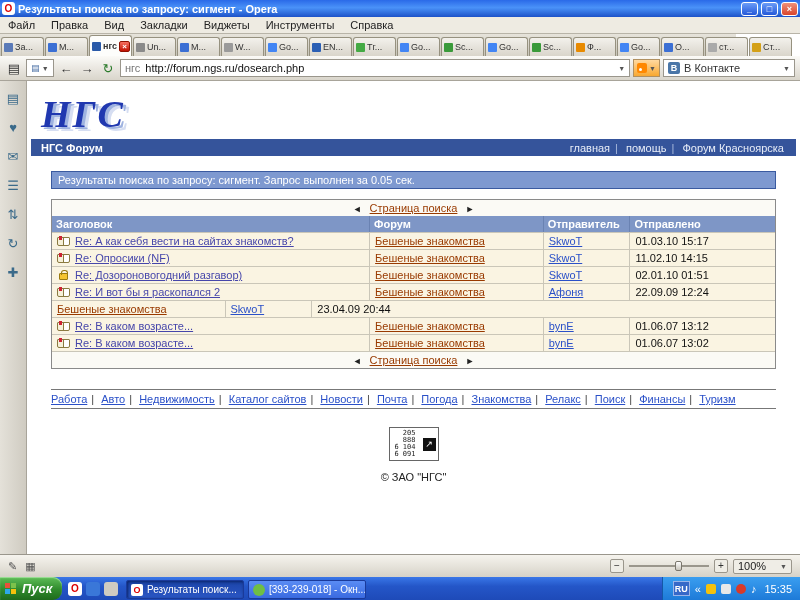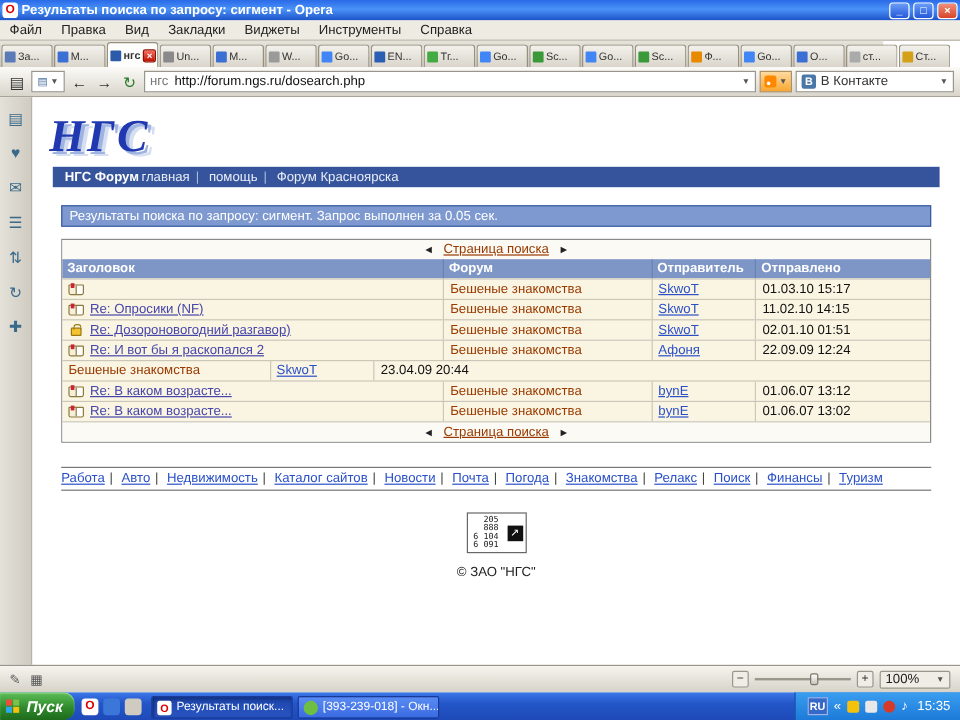--- a/index.html
+++ b/index.html
@@ -60,43 +60,43 @@
   .panelstrip{position:absolute;left:0;top:81px;width:27px;height:473px;background:linear-gradient(90deg,#e4e1d9,#cfcbc1);
     border-right:1px solid #a8a49a;display:flex;flex-direction:column;align-items:center;gap:11px;padding-top:8px;
     color:#3a6a8a;font-size:13px}
   .panelicon{width:18px;height:18px;display:flex;align-items:center;justify-content:center}
 
   
   .page{position:absolute;left:27px;top:81px;width:773px;height:473px;background:#fff;overflow:hidden}
   .ngs-logo{display:inline-block;margin:12px 0 0 14px;font-family:"Liberation Serif",serif;font-weight:bold;
     font-style:italic;font-size:38px;line-height:42px;color:#2038b0;letter-spacing:2px;
     text-shadow:3px 2px 0 #9fb3e0,6px 4px 0 #d6def2}
-  .forum-bar{margin:4px 17px 0;height:17px;background:#35549b;color:#fff;display:flex;align-items:center;
-    justify-content:flex-start;padding:0 10px}
+  .forum-bar{margin:4px 4px 0;height:17px;background:#35549b;color:#fff;display:flex;align-items:center;
+    justify-content:space-between;padding:0 10px}
   .fb-title{font-weight:bold}
   .fb-links a{color:#e8edf8;text-decoration:none;margin:0 2px}
   .fb-sep{color:#aabbdd;margin:0 3px}
   .nav-row{text-align:center;margin-top:10px}
   .navitem{display:inline}
   .navitem:not(:last-child)::after{content:"|";display:inline-block;margin:0 6px;color:#444}
   .brown-link{color:#993a00;text-decoration:underline}
   .blue-link{color:#2a50c8;text-decoration:underline}
   .banner{margin:15px 24px 0;background:#7e99d0;border:1px solid #3a5aa0;color:#fff;padding:2px 6px}
 
   .tablewrap{margin:10px 24px 0;border:1px solid #8a8a8a}
   .pagerow{background:#fbfaf5;text-align:center;padding:2px 0}
   .page-arrow{color:#222;font-size:9px;margin:0 8px}
   .thead{display:flex;background:#7e96c6;color:#fff;font-weight:bold}
   .thead .c{padding:2px 4px;border-right:1px solid #6a82b2}
   .row{display:flex;background:#faf4e2;border-top:1px solid #cac6b8}
   .row .c{padding:2px 5px;border-right:1px solid #cac6b8;display:flex;align-items:center;gap:5px;
     white-space:nowrap;overflow:hidden}
   .c1{width:44%}.c2{width:24%}.c3{width:12%}.c4{width:20%;border-right:none!important}
   .title-link{color:#4646aa;text-decoration:underline}
-  .forum-link{color:#993a00;}
+  .forum-link{color:#993a00;text-decoration:underline}
   .sender-link{color:#2a50c8;text-decoration:underline}
   .date{color:#111}
   .book-icon{width:13px;height:9px;flex:none;position:relative;border:1px solid #8a7a40;border-radius:1px 1px 2px 2px;
     background:linear-gradient(90deg,#f6f0d8 49%,#fff 51%)}
   .book-icon::before{content:'';position:absolute;left:5px;top:0;bottom:0;width:1px;background:#8a7a40}
   .book-icon::after{content:'';position:absolute;left:1px;top:-2px;width:3px;height:4px;background:#c23}
   .lock-icon{width:9px;height:7px;flex:none;background:#f4c430;border:1px solid #9a7a10;border-radius:1px;
     position:relative;margin:2px 2px 0 2px}
   .lock-icon::before{content:'';position:absolute;top:-4px;left:1px;width:5px;height:4px;border:1px solid #9a7a10;
     border-bottom:none;border-radius:3px 3px 0 0}
@@ -307,20 +307,21 @@
     <div class="thead">
       <div class="c c1">Заголовок</div>
       <div class="c c2">Форум</div>
       <div class="c c3">Отправитель</div>
       <div class="c c4">Отправлено</div>
     </div>
 
     <div class="row">
       <div class="c c1">
           <span class="book-icon"></span>
+          <a class="title-link">Re: А как себя вести на сайтах знакомств?</a>
         </div>
       <div class="c c2">
           <a class="forum-link">Бешеные знакомства</a>
         </div>
       <div class="c c3">
           <a class="sender-link">SkwoT</a>
         </div>
       <div class="c c4">
           <span class="date">01.03.10 15:17</span>
         </div>

